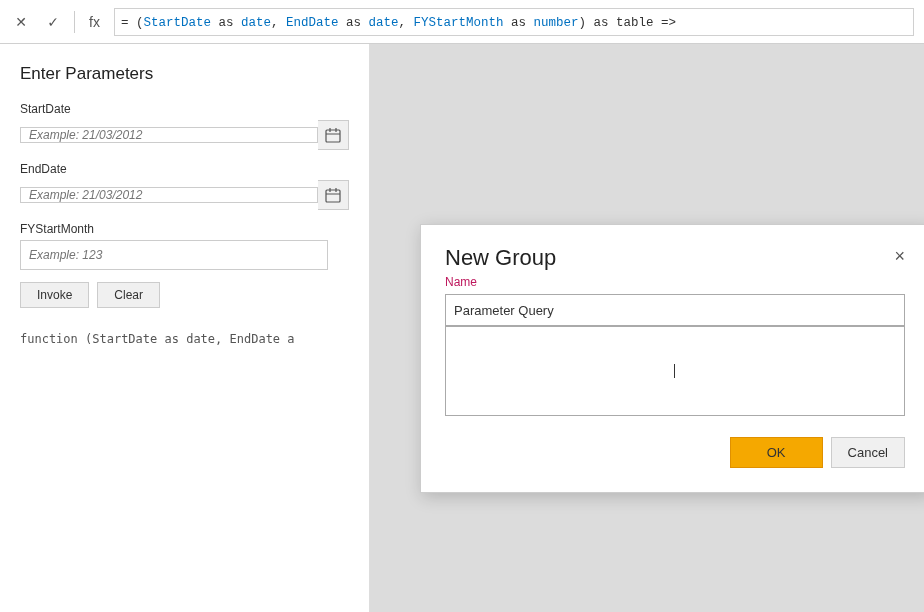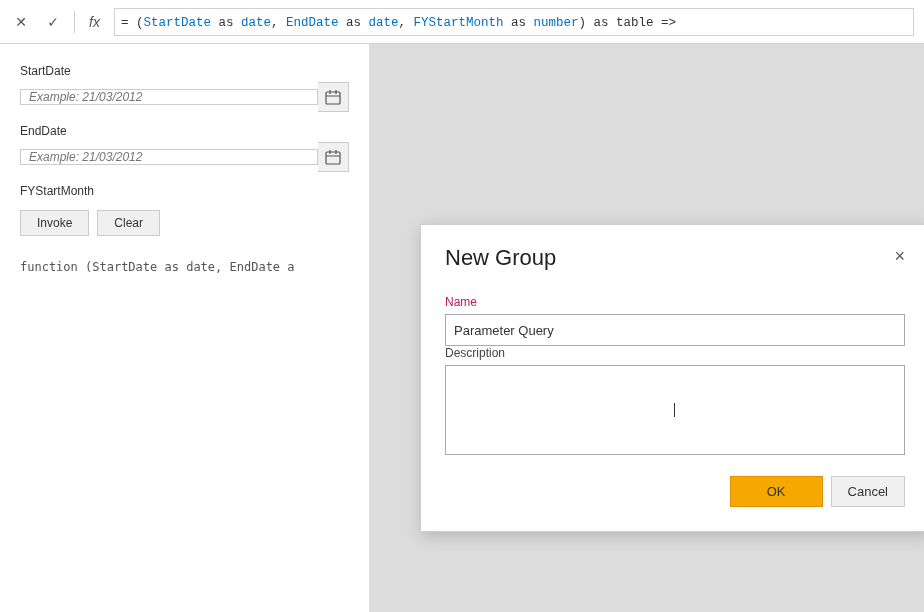--- a/index.html
+++ b/index.html
@@ -32,21 +32,20 @@
       cursor: pointer;
       color: #555;
       font-size: 14px;
     }
     .toolbar-divider {
       width: 1px;
       height: 22px;
       background: #ccc;
     }
     .fx-label {
-      font-style: italic;
       color: #555;
       font-size: 14px;
       padding: 0 4px;
     }
     .formula-bar {
       flex: 1;
       font-size: 12.5px;
       color: #333;
       font-family: Liberation Mono, monospace;
       padding: 2px 6px;
@@ -178,21 +177,21 @@
       background: #fff;
       border: 1px solid #ccc;
       box-shadow: 2px 4px 16px rgba(0,0,0,0.18);
       z-index: 10;
       padding: 20px 24px 24px;
     }
     .dialog-header {
       display: flex;
       align-items: flex-start;
       justify-content: space-between;
-      margin-bottom: 24px;
+      margin-bottom: 4px;
     }
     .dialog-title {
       font-size: 22px;
       font-weight: 300;
       color: #222;
     }
     .dialog-close {
       font-size: 18px;
       color: #555;
       cursor: pointer;
@@ -283,20 +282,21 @@
   <div class="toolbar-divider"></div>
   <span class="fx-label">fx</span>
   <div class="formula-bar">
     <span style="color:#333;">= (</span><span style="color:#0070c0;">StartDate</span><span style="color:#333;"> as </span><span style="color:#0070c0;">date</span><span style="color:#333;">, </span><span style="color:#0070c0;">EndDate</span><span style="color:#333;"> as </span><span style="color:#0070c0;">date</span><span style="color:#333;">, </span><span style="color:#0070c0;">FYStartMonth</span><span style="color:#333;"> as </span><span style="color:#0070c0;">number</span><span style="color:#333;">) as table =&gt;</span>
   </div>
 </div>
 
 <div class="main">
 
   <div class="left-panel">
+    <div class="panel-title">Enter Parameters</div>
 
     <div class="field-group">
       <span class="field-label">StartDate</span>
       <div class="field-row">
         <input class="field-input" type="text" placeholder="Example: 21/03/2012" style="">
         <div class="calendar-btn">
           <svg width="16" height="16" viewBox="0 0 16 16">
             <rect x="1" y="3" width="14" height="12" rx="1" fill="none" stroke="#555" stroke-width="1.2"></rect>
             <line x1="5" y1="1" x2="5" y2="5" stroke="#555" stroke-width="1.2"></line>
             <line x1="11" y1="1" x2="11" y2="5" stroke="#555" stroke-width="1.2"></line>
@@ -316,20 +316,23 @@
             <line x1="5" y1="1" x2="5" y2="5" stroke="#555" stroke-width="1.2"></line>
             <line x1="11" y1="1" x2="11" y2="5" stroke="#555" stroke-width="1.2"></line>
             <line x1="1" y1="7" x2="15" y2="7" stroke="#555" stroke-width="1"></line>
           </svg>
         </div>
       </div>
     </div>
 
     <div class="field-group">
       <span class="field-label">FYStartMonth</span>
+      <div class="field-row">
+        <input class="field-input-plain" type="text" placeholder="Example: 123" style="">
+      </div>
     </div>
 
     <div class="btn-row">
       <button class="btn-invoke">Invoke</button>
       <button class="btn-clear">Clear</button>
     </div>
 
     <div class="function-text">
       <span>function (StartDate as date, EndDate a</span>
     </div>
@@ -341,21 +344,20 @@
 
     <div class="dialog">
       <div class="dialog-header">
         <span class="dialog-title">New Group</span>
         <button class="dialog-close">×</button>
       </div>
 
       <label class="dialog-field-label">Name</label>
       <input class="dialog-name-input" type="text" value="Parameter Query" style="">
 
-      <label class="dialog-desc-label">Description</label>
       <div style="position:relative;">
         <textarea class="dialog-desc-area" style=""></textarea>
         <span class="cursor-blink" style="position:absolute; top:38px; left:50%; margin-left:-1px;"></span>
       </div>
 
       <div class="dialog-footer">
         <button class="btn-ok">OK</button>
         <button class="btn-cancel-dialog">Cancel</button>
       </div>
     </div>

